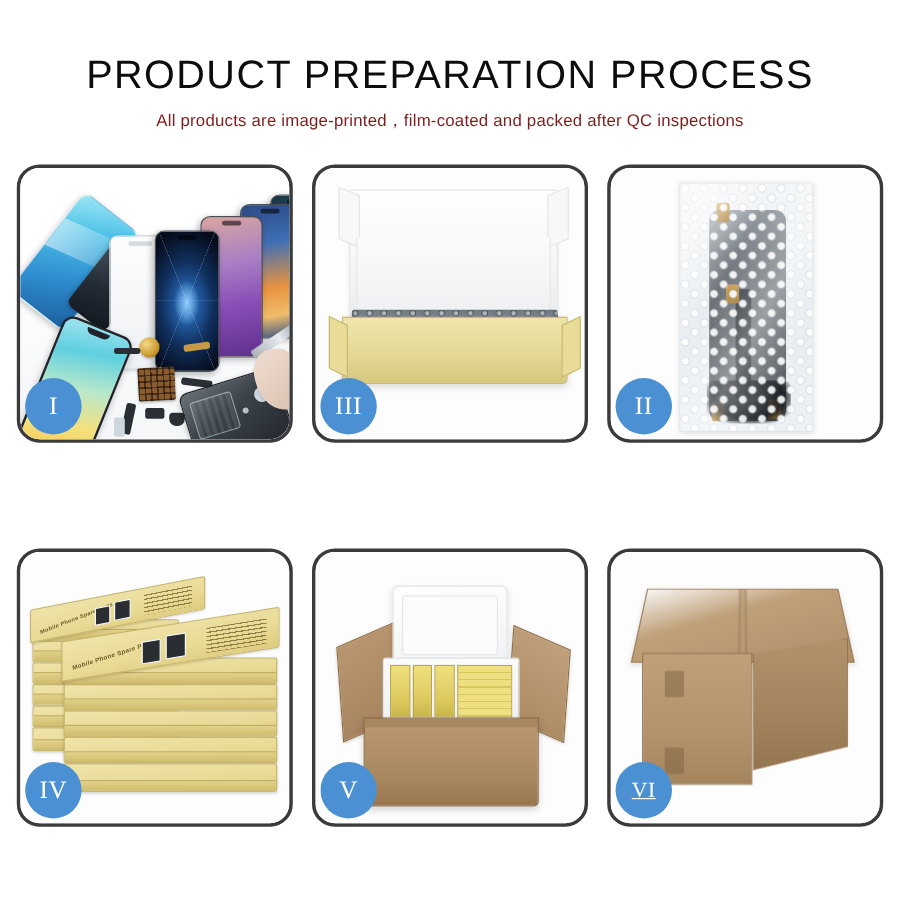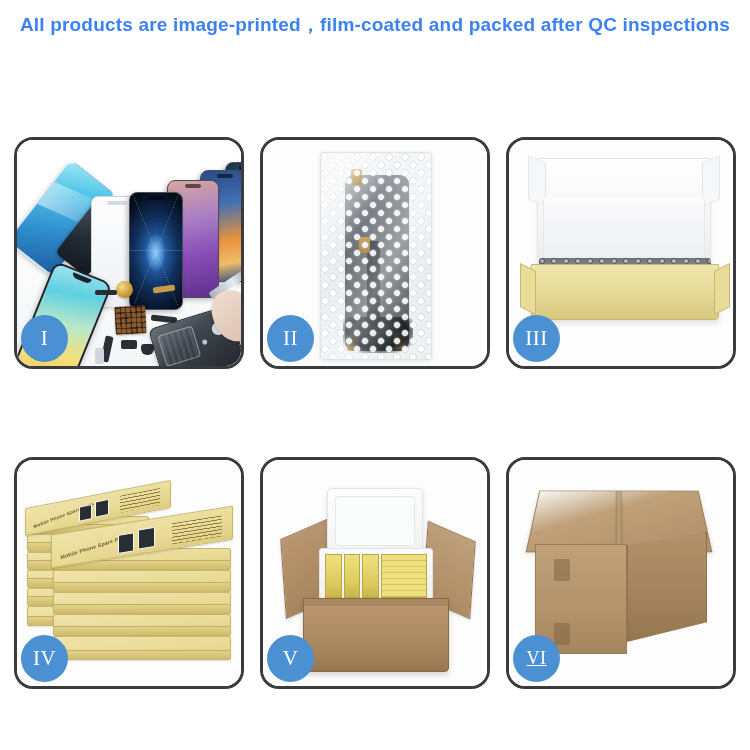--- a/index.html
+++ b/index.html
@@ -16,22 +16,22 @@
   
   .header { position: absolute; left: 0; top: 0; width: 750px; text-align: center; }
   .title {
     margin: 0; padding-top: 44px;
     font-size: 33px; font-weight: 400; letter-spacing: 1.2px;
     color: #0d0d0d; line-height: 1.08;
     font-family: "Liberation Sans", sans-serif;
   }
   .subtitle {
     margin: 0; padding-top: 12px;
-    font-size: 19px; font-weight: 700; letter-spacing: .18px;
-    color: #3b82f6;
+    font-size: 14px; font-weight: 400; letter-spacing: .18px;
+    color: #7f1d1d;
   }
 
   
   .grid {
     position: absolute; left: 14px; top: 137px;
     width: 722px; height: 552px;
     display: grid;
     grid-template-columns: repeat(3, 230px);
     grid-template-rows: repeat(2, 232px);
     column-gap: 16px; row-gap: 88px;
@@ -383,20 +383,21 @@
     position:absolute; width:16px; height:22px; border-radius:1px;
     background: rgba(130,103,68,.55);
   }
 </style>
 </head>
 <body>
 
 <div class="page">
 
   <div class="header">
+    <h1 class="title">PRODUCT PREPARATION PROCESS</h1>
     <p class="subtitle">All products are image-printed，film-coated and packed after QC inspections</p>
   </div>
 
   <div class="grid">
 
     <div class="panel p1">
       <div class="panel-inner">
         <div class="sheen"></div>
 
         <div class="scr-tilt"></div>
@@ -430,49 +431,49 @@
         <div class="flex" style="left:124px;top:204px;width:13px;height:11px;border-radius:3px 3px 6px 6px;"></div>
         <div class="flex" style="left:134px;top:176px;width:26px;height:6px;transform:rotate(7deg);"></div>
         <div class="flex gold" style="left:160px;top:182px;width:14px;height:5px;"></div>
         <div class="flex" style="left:146px;top:200px;width:10px;height:10px;"></div>
 
         <div class="chassis"></div>
         <div class="tool"></div>
         <div class="hand"></div>
       </div>
       <div class="badge">I</div>
+    </div>
+
+    <div class="panel p3">
+      <div class="panel-inner">
+        <div class="lid"></div>
+        <div class="innerwall"></div>
+        <div class="wrap"></div>
+        <div class="tray"></div>
+      </div>
+      <div class="badge">III</div>
     </div>
 
     <div class="panel p2">
       <div class="panel-inner">
         <div class="bag">
           <div class="part"></div>
           <div class="cable"></div>
           <div class="tab" style="left:30px;top:16px;"></div>
           <div class="tab" style="left:38px;top:84px;"></div>
           <div class="tab" style="left:26px;bottom:8px;"></div>
           <div class="tab" style="right:26px;bottom:10px;"></div>
           <div class="botblob"></div>
           <div class="bub"></div>
           <div class="sheetshine"></div>
         </div>
       </div>
       <div class="badge">II</div>
     </div>
 
-    <div class="panel p3">
-      <div class="panel-inner">
-        <div class="lid"></div>
-        <div class="innerwall"></div>
-        <div class="wrap"></div>
-        <div class="tray"></div>
-      </div>
-      <div class="badge">III</div>
-    </div>
-
     <div class="panel p4">
       <div class="panel-inner">
         <div class="stack">
 
           <div class="bx" style="left:2px;top:34px;width:122px;height:18px;">
               <div class="face"></div>
             </div>
           <div class="bx" style="left:2px;top:52px;width:122px;height:18px;">
               <div class="face"></div>
             </div>

